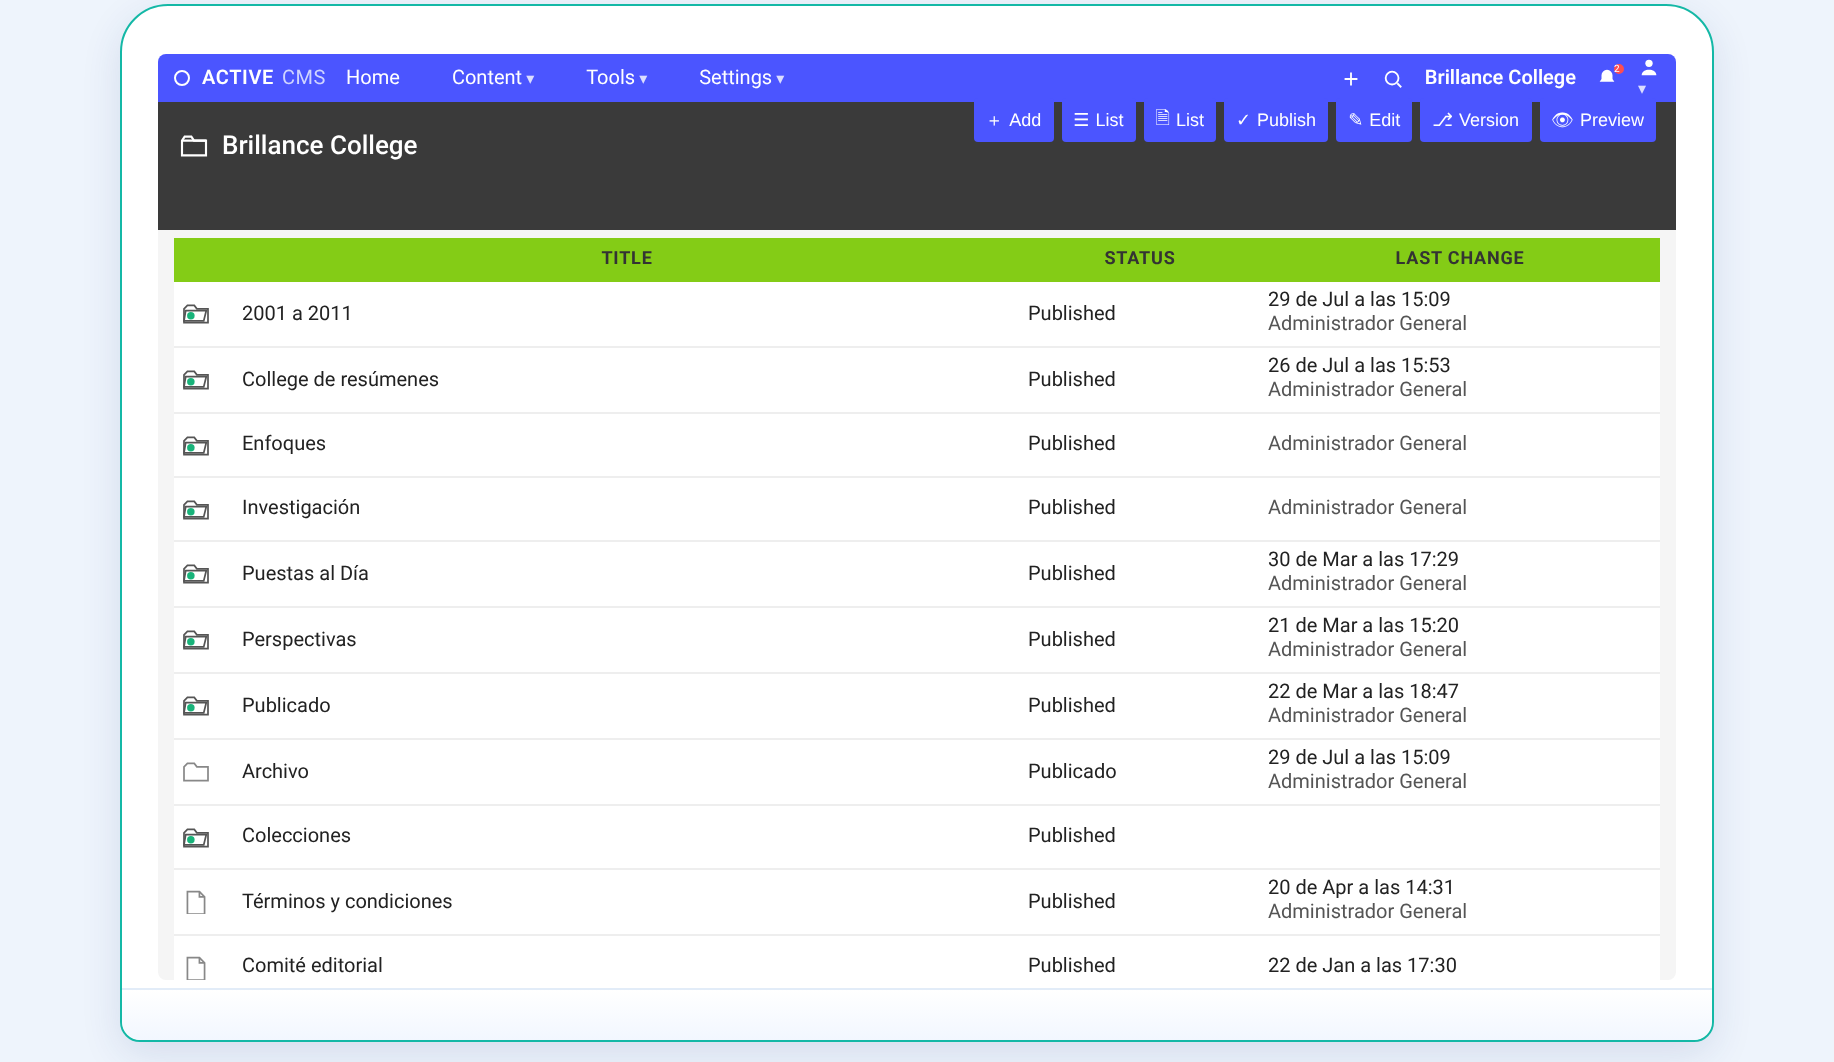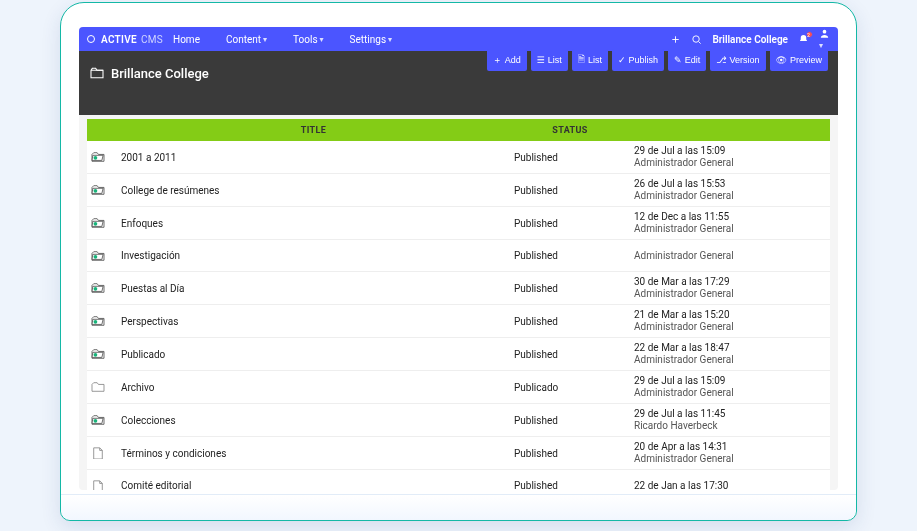--- a/index.html
+++ b/index.html
@@ -234,20 +234,21 @@
         <span>Brillance College</span>
       </span>
     </div>
     <div class="subheader-space"></div>
 
     <div class="table-wrap">
       <div class="thead">
         <div></div>
         <div>TITLE</div>
         <div>STATUS</div>
+        <div>LAST CHANGE</div>
       </div>
       <div class="rows" id="rows">
           <div class="row">
             <div>
               <svg class="fi" viewBox="0 0 16 14">
                 <use href="#ic-folder-open-green"></use>
               </svg>
             </div>
             <div>2001 a 2011</div>
             <div>Published</div>
@@ -271,21 +272,20 @@
           </div>
           <div class="row">
             <div>
               <svg class="fi" viewBox="0 0 16 14">
                 <use href="#ic-folder-open-green"></use>
               </svg>
             </div>
             <div>Enfoques</div>
             <div>Published</div>
             <div class="lc">
-              <div>12 de Dec a las 11:55</div>
               <div class="u">Administrador General</div>
             </div>
           </div>
           <div class="row">
             <div>
               <svg class="fi" viewBox="0 0 16 14">
                 <use href="#ic-folder-open-green"></use>
               </svg>
             </div>
             <div>Investigación</div>
@@ -347,24 +347,20 @@
             </div>
           </div>
           <div class="row">
             <div>
               <svg class="fi" viewBox="0 0 16 14">
                 <use href="#ic-folder-open-green"></use>
               </svg>
             </div>
             <div>Colecciones</div>
             <div>Published</div>
-            <div class="lc">
-              <div>29 de Jul a las 11:45</div>
-              <div class="u">Ricardo Haverbeck</div>
-            </div>
           </div>
           <div class="row">
             <div>
               <svg class="fi" viewBox="0 0 16 14">
                 <use href="#ic-page-gray"></use>
               </svg>
             </div>
             <div>Términos y condiciones</div>
             <div>Published</div>
             <div class="lc">

